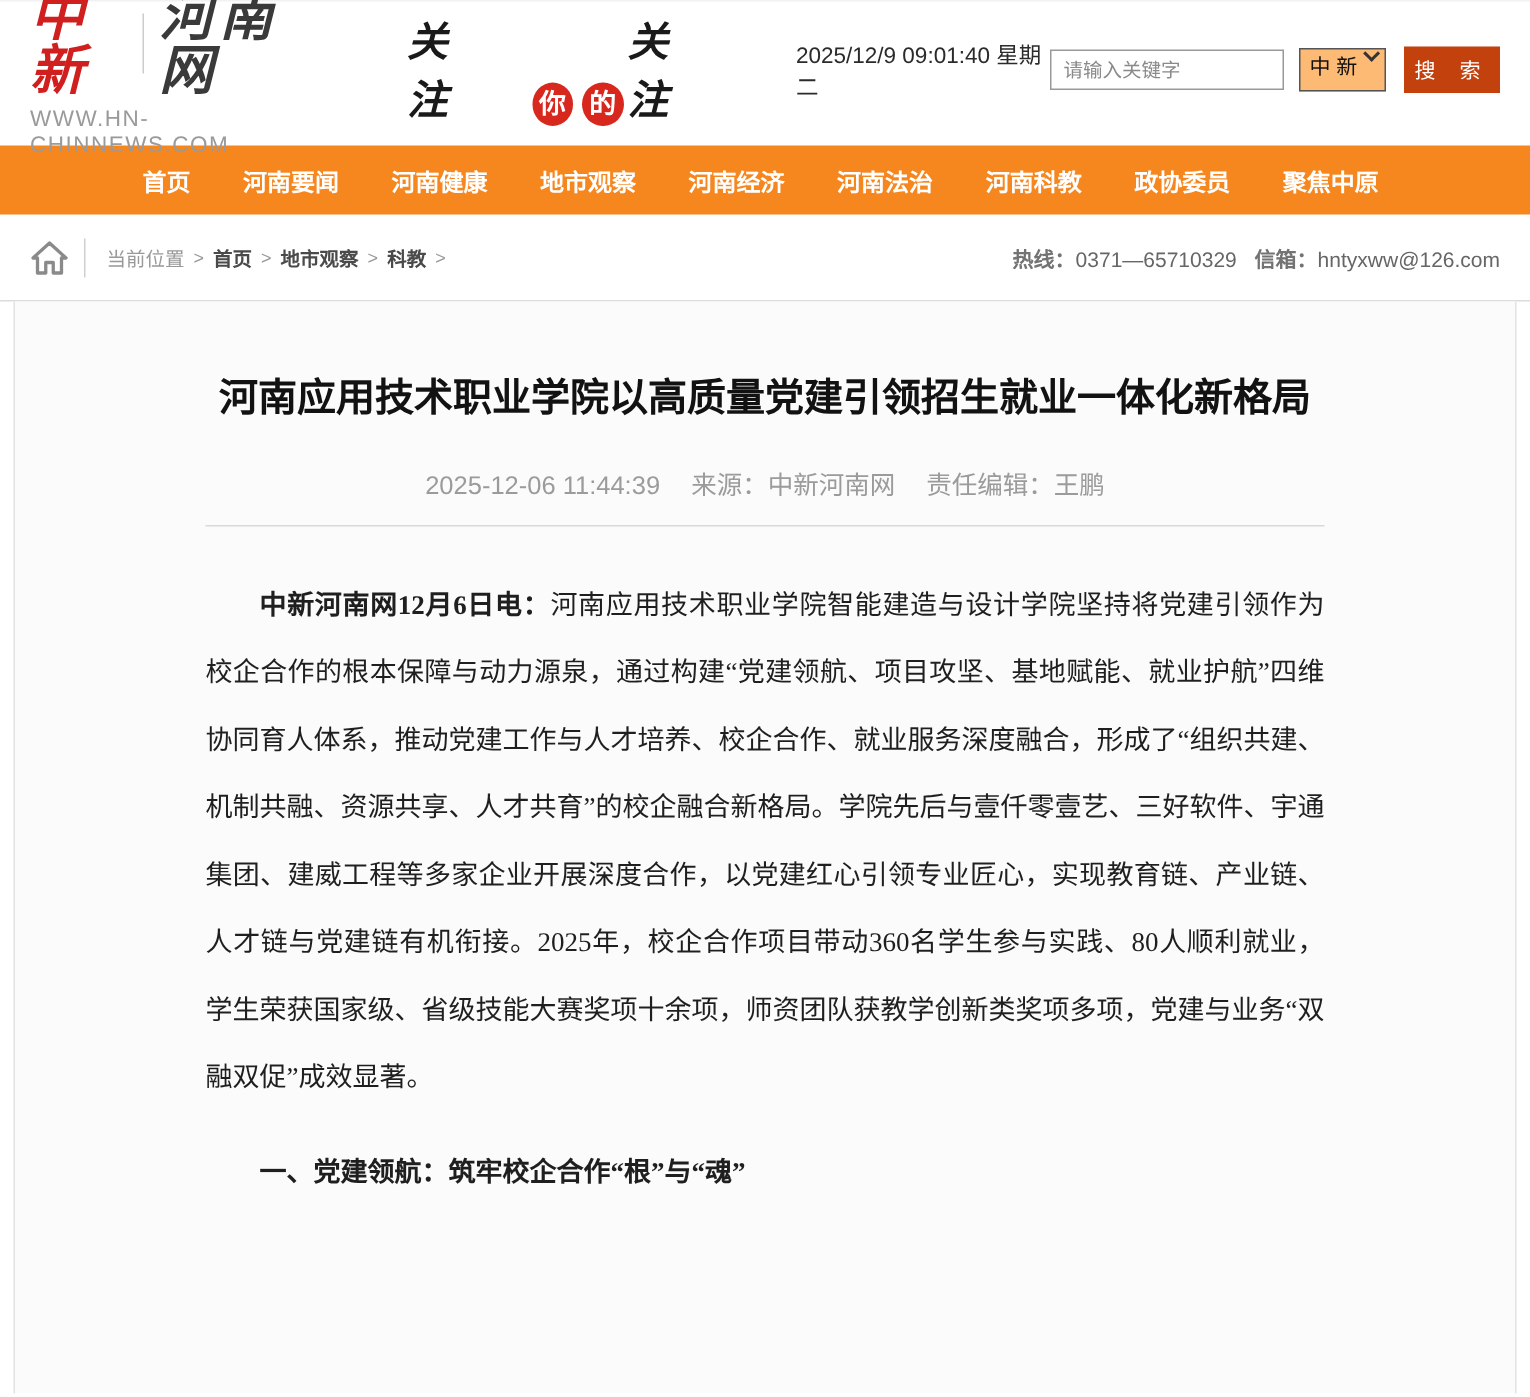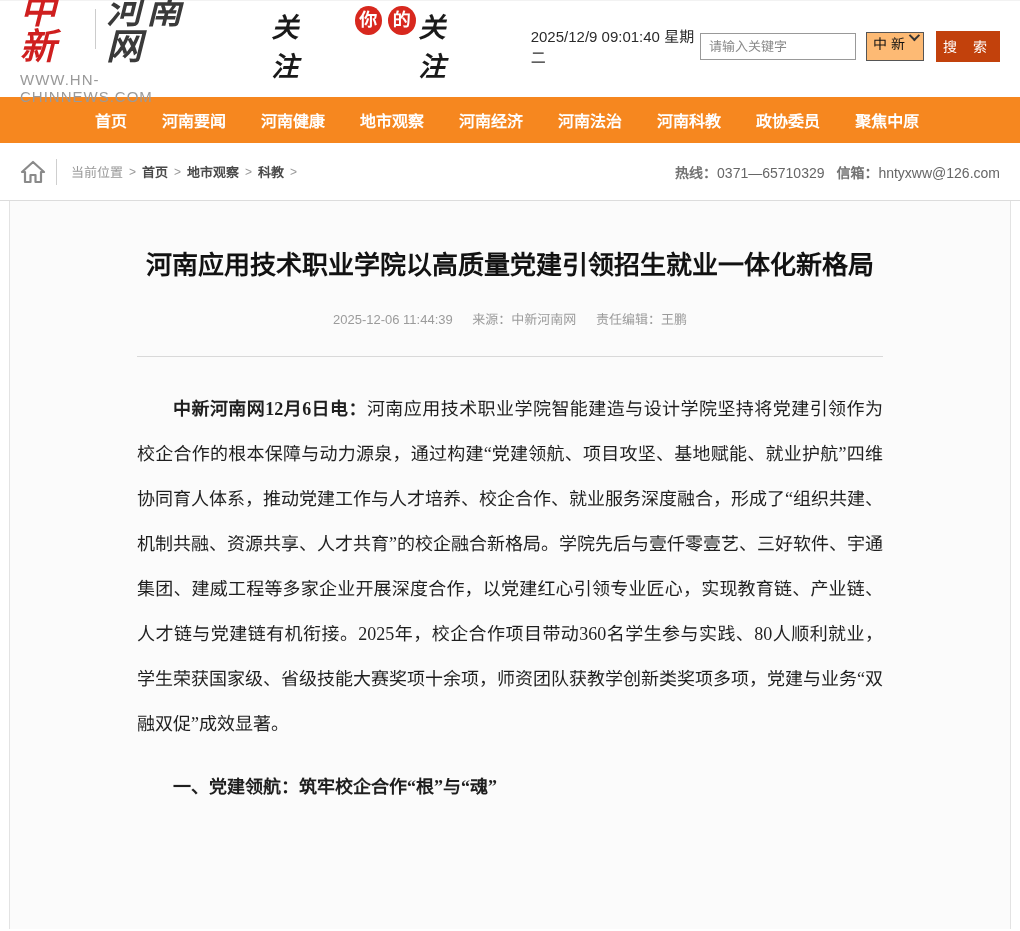--- a/index.html
+++ b/index.html
@@ -23,21 +23,21 @@
     font-size:36px; color:#cf1f1f; letter-spacing:-2px; line-height:1;
   }
   .logo-sep { width:1px; height:40px; background:#cccccc; margin:0 10px; }
   .logo-cn2 {
     font-family:"Liberation Serif", serif; font-weight:bold; font-style:italic;
     font-size:36px; color:#3a3a3a; letter-spacing:4px; line-height:1;
   }
   .logo-url { font-size:15px; color:#9a9a9a; letter-spacing:1px; margin-top:6px; }
 
   .slogan {
-    display:flex; align-items:flex-start; margin-left:50px; margin-top:-8px;
+    display:flex; align-items:flex-end; margin-left:50px; margin-top:-8px;
     font-family:"Liberation Serif", serif; font-weight:bold;
     font-size:27px; color:#1a1a1a;
   }
   .slogan .txt { letter-spacing:8px; font-style:italic; }
   .slogan .seal {
     width:29px; height:29px; border-radius:50%; background:#d8281e;
     color:#fff; font-size:18px; line-height:29px; text-align:center;
     margin:0 3px; font-style:normal; letter-spacing:0;
   }
   .datetime { margin-left:32px; margin-top:-6px; font-size:15px; color:#2b2b2b; }
@@ -88,21 +88,21 @@
     margin:0 9px; height:728px; background:#fbfbfb;
     border-left:1px solid #e3e3e3; border-right:1px solid #e3e3e3;
     padding-top:46px;
   }
   .content { width:746px; margin:0 auto; }
 
   .article-title {
     font-family:"Liberation Serif", serif; font-size:26px; font-weight:bold;
     color:#121212; text-align:center; line-height:1.45; margin:0 0 24px;
   }
-  .article-meta { text-align:center; font-size:13px; color:#9b9b9b; margin-bottom:28px; }
+  .article-meta { text-align:center; font-size:17px; color:#9b9b9b; margin-bottom:16px; }
   .article-meta span { margin:0 8px; }
   .meta-divider { border-top:1px solid #d9d9d9; margin-bottom:30px; }
 
   .article p {
     font-family:"Liberation Serif", serif; font-size:18px; line-height:45px;
     color:#1f1f1f; text-indent:2em; text-align:justify; margin:0;
   }
   .article p b { font-weight:bold; }
   .article .sec-heading {
     font-family:"Liberation Serif", serif; font-size:18px; font-weight:bold;

